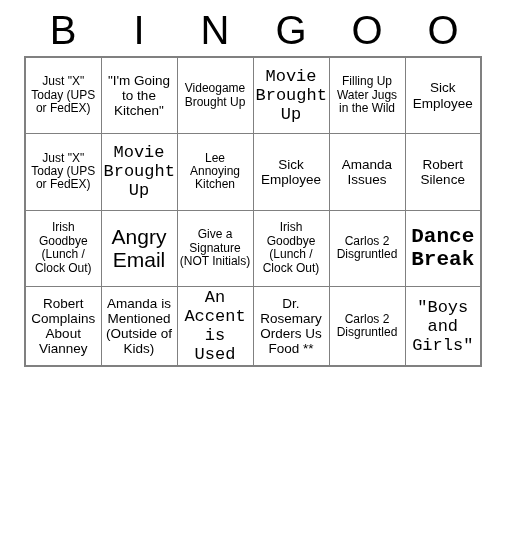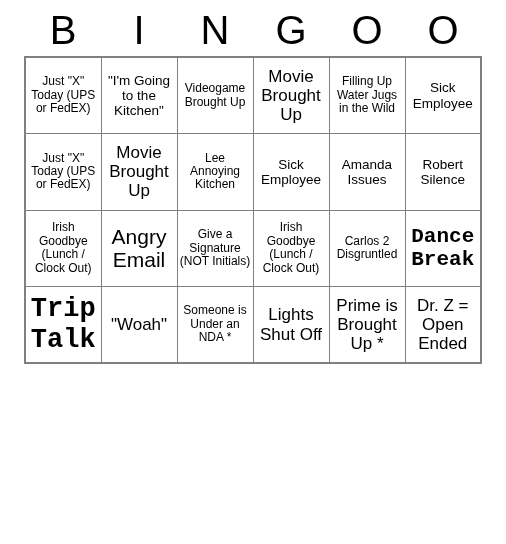--- a/index.html
+++ b/index.html
@@ -61,21 +61,21 @@
     box-sizing: border-box;
     overflow: hidden;
     color: #000000;
     line-height: 1.12;
   }
 
   
   .fs-xs  { font-size: 10.5px; }
   .fs-s   { font-size: 12px; }
   .fs-m   { font-size: 13.5px; }
-  .fs-l   { font-size: 17px; }
+  .fs-l   { font-size: 17px; font-family: Liberation Mono, monospace; }
   .fs-xl  { font-size: 21px; }
   .fs-xxl { font-size: 27px; }
   .bold   { font-weight: 700; font-family: Liberation Mono, monospace; }
 </style>
 </head>
 <body>
 
 <div id="card">
 
   <div id="header-row">
@@ -107,23 +107,23 @@
         </tr>
         <tr>
           <td class="fs-s">Irish Goodbye (Lunch / Clock Out)</td>
           <td class="fs-xl">Angry Email</td>
           <td class="fs-s">Give a Signature (NOT Initials)</td>
           <td class="fs-s">Irish Goodbye (Lunch / Clock Out)</td>
           <td class="fs-s">Carlos 2 Disgruntled</td>
           <td class="fs-xl bold">Dance Break</td>
         </tr>
         <tr>
-          <td class="fs-xxl bold">Trip Talk</td>
-          <td class="fs-l">"Woah"</td>
-          <td class="fs-s">Someone is Under an NDA *</td>
-          <td class="fs-l">Lights Shut Off</td>
-          <td class="fs-l">Prime is Brought Up *</td>
-          <td class="fs-l">Dr. Z = Open Ended</td>
+          <td class="fs-m">Robert Complains About Vianney</td>
+          <td class="fs-m">Amanda is Mentioned (Outside of Kids)</td>
+          <td class="fs-l">An Accent is Used</td>
+          <td class="fs-m">Dr. Rosemary Orders Us Food **</td>
+          <td class="fs-s">Carlos 2 Disgruntled</td>
+          <td class="fs-l">"Boys and Girls"</td>
         </tr>
       </tbody>
   </table>
 
 </div>
 
 </body></html>

